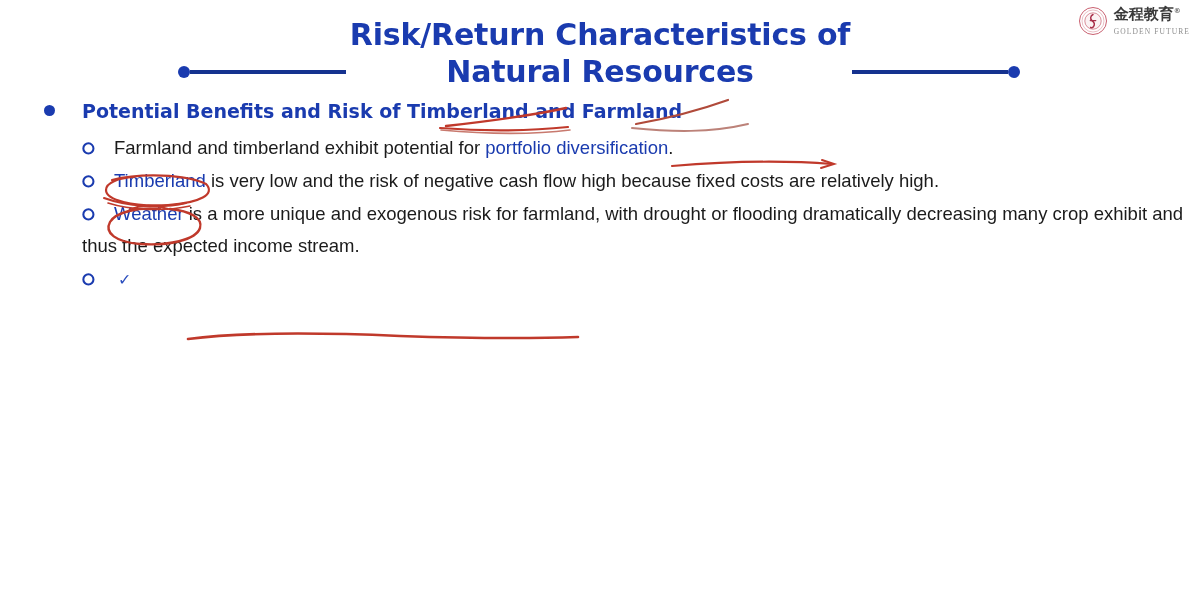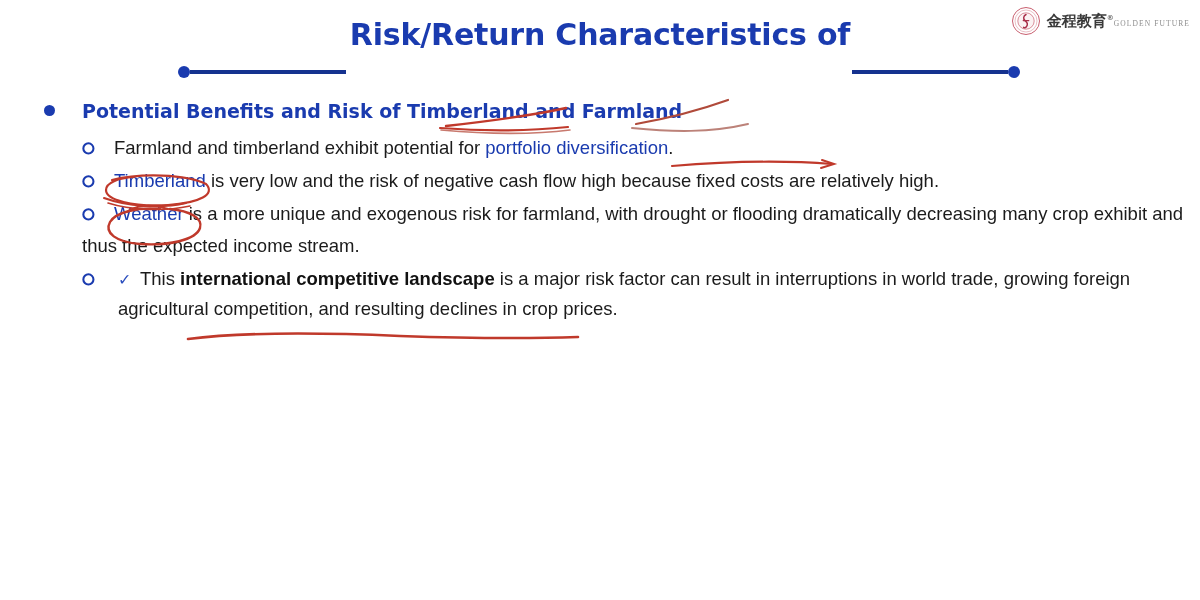--- a/index.html
+++ b/index.html
@@ -25,21 +25,21 @@
     gap: 6px;
   }
   .logo-seal {
     width: 30px;
     height: 30px;
     flex: 0 0 30px;
     position: relative;
   }
   .logo-text {
     display: flex;
-    flex-direction: row;
+    flex-direction: column;
     line-height: 1;
   }
   .logo-cn {
     font-family: "DejaVu Sans", sans-serif;
     font-size: 15px;
     font-weight: bold;
     color: #3a3a3a;
     letter-spacing: 0px;
     position: relative;
   }
@@ -209,20 +209,21 @@
   </div>
   <div class="logo-text">
     <div class="logo-cn"><span>金程教育</span><span class="logo-reg">®</span></div>
     <div class="logo-en">GOLDEN FUTURE</div>
   </div>
 </div>
 
 <div class="title-area">
   <div class="title">
     <div>Risk/Return Characteristics of</div>
+    <div>Natural Resources</div>
   </div>
   <div class="deco deco-left">
     <div class="deco-dot"></div>
     <div class="deco-bar"></div>
   </div>
   <div class="deco deco-right">
     <div class="deco-bar"></div>
     <div class="deco-dot"></div>
   </div>
 </div>
@@ -248,21 +249,20 @@
     <span class="marker">⭘</span>
     <span class="txt"><span class="hl">Weather</span><span> is a more unique and exogenous risk for farmland, with drought or flooding dramatically decreasing many crop exhibit and thus the expected income stream.</span></span>
   </div>
 
   <div class="l2">
     <span class="marker">⭘</span>
   </div>
 
   <div class="l3">
     <span class="marker">✓</span>
-    <span class="txt"><span>This </span><span class="bold-black">international competitive landscape</span><span> is a major risk factor can result in interruptions in world trade, growing foreign agricultural competition, and resulting declines in crop prices.</span></span>
   </div>
 
 </div>
 
 <svg class="ink" viewBox="0 0 1200 600">
   <g fill="none" stroke="#C0392B" stroke-linecap="round" stroke-width="2.2">
 
     <g>
       <path d="M446,126 C490,121 530,116 566,108" stroke-width="2.4"></path>
       <path d="M440,128 C480,131 520,132 568,127" stroke-width="2.2"></path>

